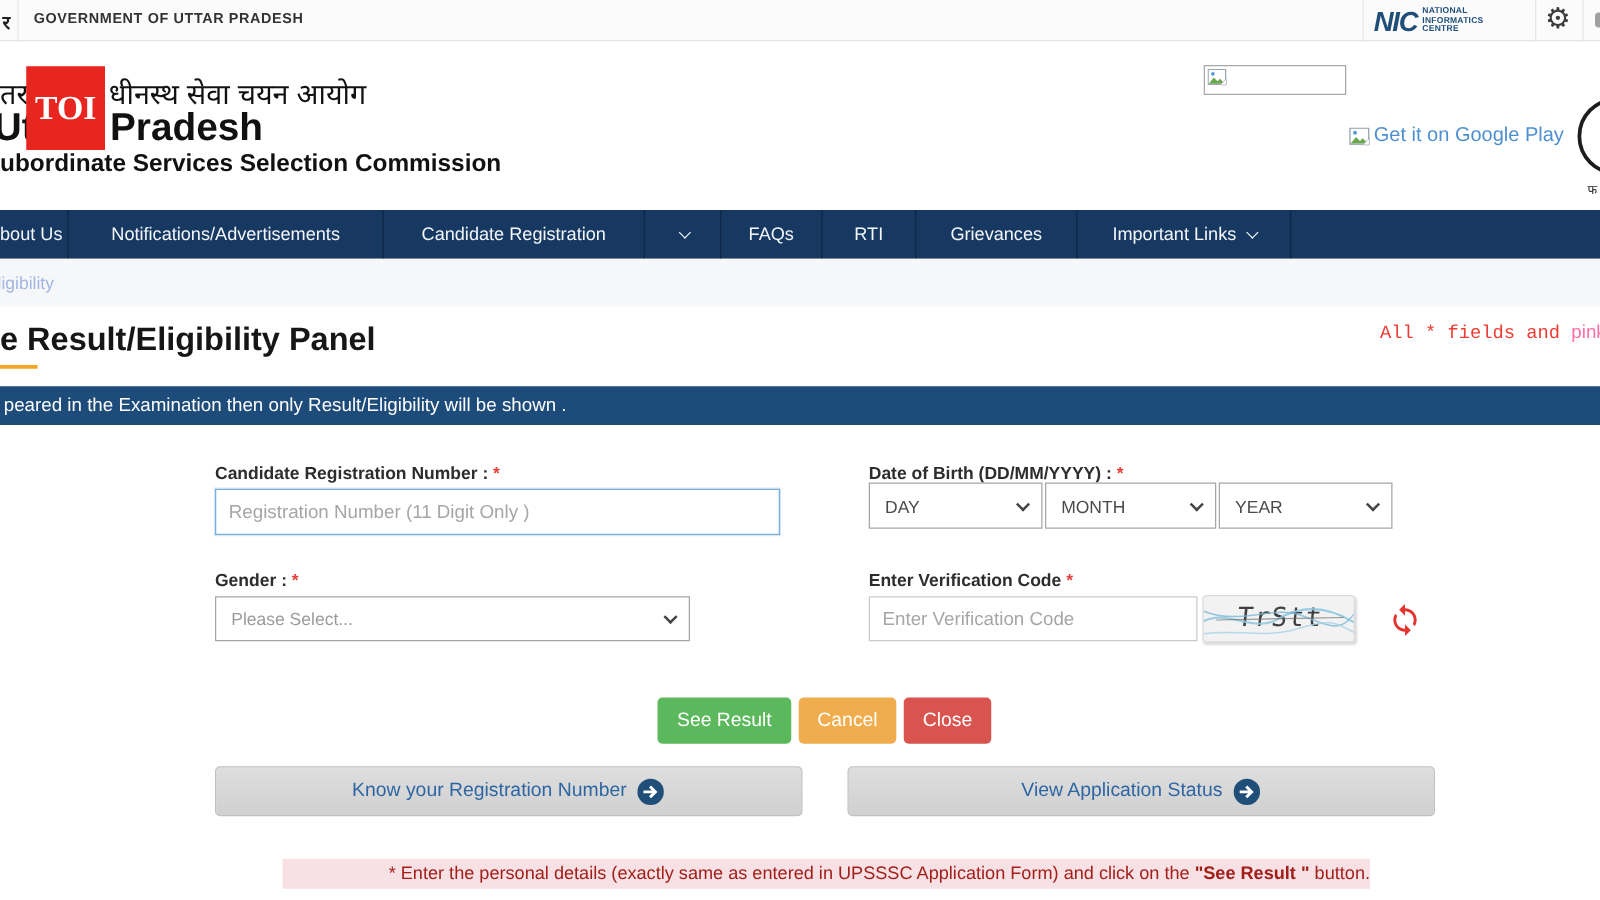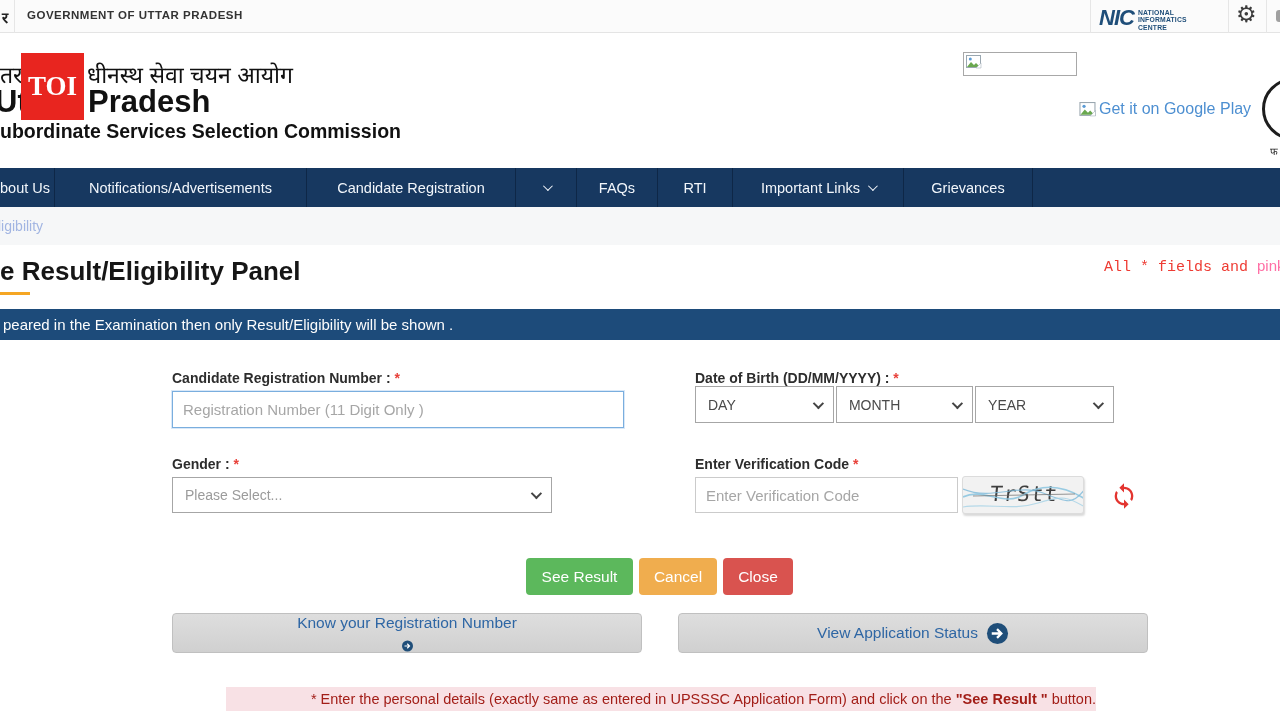--- a/index.html
+++ b/index.html
@@ -8,21 +8,21 @@
   .page { position:relative; width:1280px; height:720px; background:#fff; overflow:hidden; }
 
   
   .topbar { position:absolute; left:0; top:0; width:1280px; height:33px;
             background:#fbfbfb; border-bottom:1px solid #e4e4e4; }
   .tb-char { position:absolute; left:2px; top:7px; font-size:15px; color:#222; font-weight:bold; }
   .tb-div  { position:absolute; top:0; width:1px; height:33px; background:#e6e6e6; }
   .d1{left:14px;} .d2{left:1090px;} .d3{left:1228px;} .d4{left:1266px;}
   .tb-gov { position:absolute; left:27px; top:9px; font-size:11.5px; font-weight:bold;
             color:#333; letter-spacing:.5px; }
-  .nic { position:absolute; left:1099px; top:5px; display:flex; align-items:flex-end; gap:4px; }
+  .nic { position:absolute; left:1099px; top:5px; display:flex; align-items:flex-start; gap:4px; }
   .nic-abbr { font-size:22px; font-weight:900; color:#1f4e79; letter-spacing:-1px;
               font-style:italic; }
   .nic-lines { display:flex; flex-direction:column; }
   .nic-lines span { font-size:6.8px; font-weight:bold; color:#1f4e79; line-height:7.5px;
                     letter-spacing:.2px; }
   .gear { position:absolute; left:1236px; top:1px; font-size:23px; color:#3d3d3d; cursor:pointer; }
   .tb-edge-mark { position:absolute; left:1276px; top:10px; width:8px; height:12px;
                   background:#8a8a8a; border-radius:3px 0 0 3px; opacity:.8; }
 
   
@@ -99,21 +99,21 @@
   .btn { position:absolute; top:558px; height:37px; border:none; border-radius:4px; color:#fff;
          font-size:15.5px; cursor:pointer; font-family:"Liberation Sans", sans-serif; }
   .btn-see    { left:526px; width:107px; background:#5cb85c; }
   .btn-cancel { left:639px; width:78px;  background:#f0ad4e; }
   .btn-close  { left:723px; width:70px;  background:#d9534f; }
 
   .graybtn { position:absolute; top:613px; width:470px; height:40px; border:1px solid #c0c0c0;
              border-radius:4px; background:linear-gradient(#dedede,#d0d0d0);
              display:flex; align-items:center; justify-content:center; gap:8px;
              color:#2e66a4; font-size:15.5px; cursor:pointer; }
-  .g-left{left:172px;flex-direction:column;} .g-right{left:678px;}
+  .g-left{left:172px;} .g-right{left:678px;}
 
   
   .footnote { position:absolute; left:226px; top:687px; width:870px; height:24px;
               background:#f8e1e5; color:#a21e18; font-size:14.5px; line-height:24px;
               text-align:right; white-space:nowrap; }
   .footnote b { font-weight:bold; }
 </style>
 </head>
 <body>
 
@@ -181,26 +181,26 @@
     </div>
     <div class="nav-item n3">
       <span class="chev"></span>
     </div>
     <div class="nav-item n4">
       <span>FAQs</span>
     </div>
     <div class="nav-item n5">
       <span>RTI</span>
     </div>
+    <div class="nav-item n6">
+      <span>Grievances</span>
+    </div>
     <div class="nav-item n7">
       <span>Important Links</span>
       <span class="chev"></span>
-    </div>
-    <div class="nav-item n6">
-      <span>Grievances</span>
     </div>
   </div>
 
   <div class="crumbbar">
     <span class="crumb">ligibility</span>
   </div>
 
   <div class="pagehead">e Result/Eligibility Panel</div>
   <div class="head-underline"></div>
   <div class="right-note">

